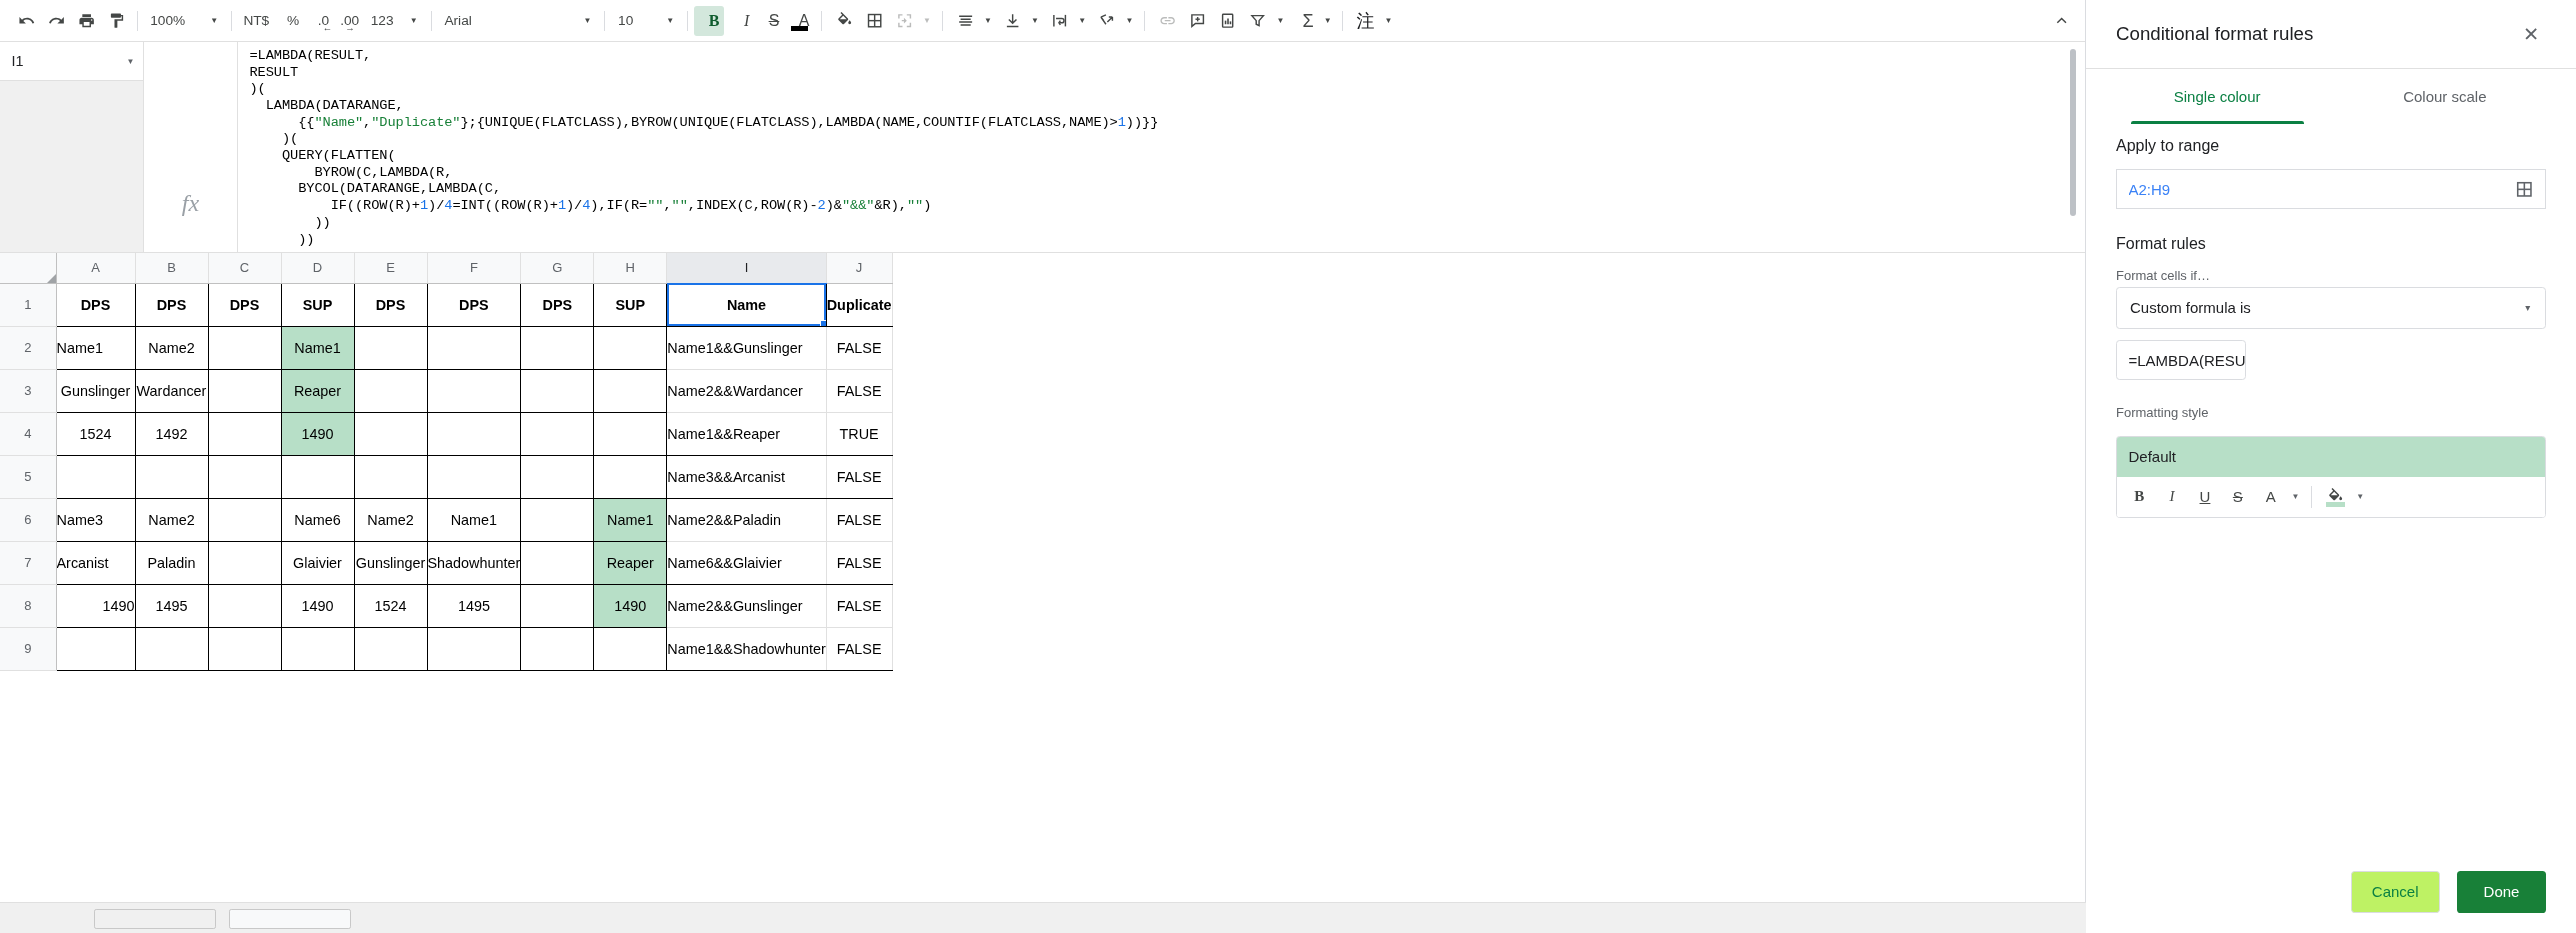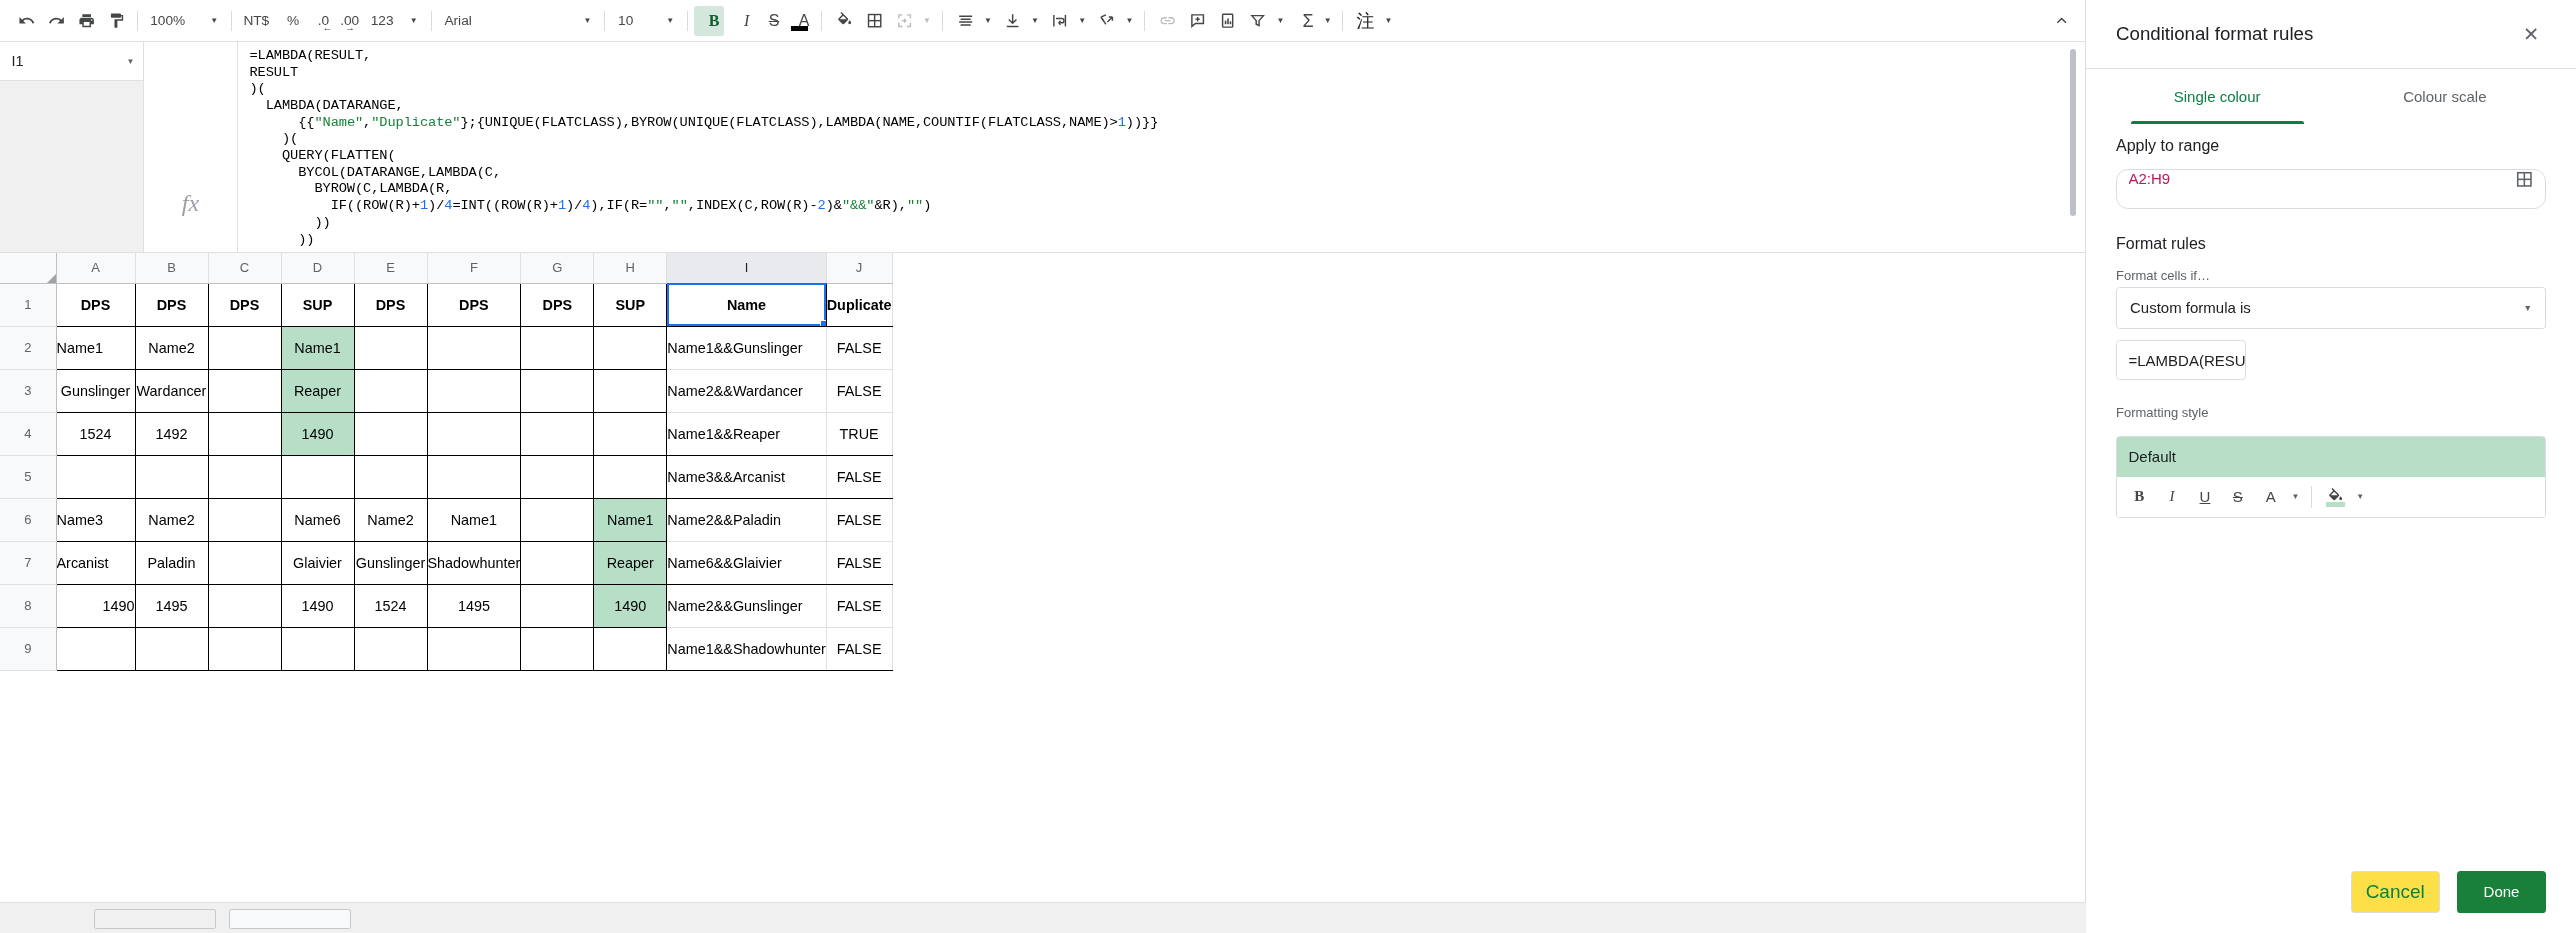--- a/index.html
+++ b/index.html
@@ -173,23 +173,23 @@
   .ptab.active::after {
     content:""; position:absolute; left:12%; right:12%; bottom:0;
     height: 2.9px; background:#0b8043; border-radius: 2.2px 2.2px 0 0;
   }
 
   #panel-body { flex: 1; padding: 13px 30px 0 30px; overflow: hidden; }
   .p-h { font-size: 16px; color: #202124; margin-bottom: 14.4px; }
   .p-sub { font-size: 13px; color: #5f6368; margin-bottom: 4px; }
 
   .p-input {
-    height: 40px; border: 0.7px solid #dadce0; border-radius: 12px;
-    display: flex; align-items: flex-start; padding: 0 11.5px;
-    font-size: 15px; color: #be185d; cursor: text; background:#fff;
+    height: 40px; border: 0.7px solid #dadce0; border-radius: 0;
+    display: flex; align-items: center; padding: 0 11.5px;
+    font-size: 15px; color: #3b82f6; cursor: text; background:#fff;
     justify-content: space-between;
   }
   .p-input .val { white-space: nowrap; overflow: hidden; }
   .range-icon { color: #5f6368; display: flex; }
 
   .p-select {
     height: 42px; border: 0.7px solid #dadce0; border-radius: 3.6px;
     display: flex; align-items: center; justify-content: space-between;
     padding: 0 13px; font-size: 15px; color: #202124; cursor: pointer; background:#fff;
   }
@@ -220,21 +220,21 @@
   .fill-swatch {
     position:absolute; left: 5.8px; right: 5.8px; bottom: 4.3px; height: 5px; background:#b7dfc7;
   }
 
   #panel-foot {
     height: 85px; display: flex; align-items: center; justify-content: flex-end;
     gap: 17.3px; padding: 0 30px;
   }
   .btn-cancel {
     min-width: 89px; height: 42px; border: 0.7px solid #dadce0; border-radius: 3.6px;
-    background: #fde047; color: #0b8043; font-size: 19px; cursor: pointer;
+    background: #bef264; color: #0b8043; font-size: 15px; cursor: pointer;
     display:flex; align-items:center; justify-content:center;
     font-family: "Liberation Sans", sans-serif;
   }
   .btn-done {
     min-width: 89px; height: 42px; border: none; border-radius: 3.6px;
     background: #188038; color: #fff; font-size: 15px; cursor: pointer;
     display:flex; align-items:center; justify-content:center;
     font-family: "Liberation Sans", sans-serif;
   }
 </style>
@@ -448,22 +448,22 @@
 
       <div id="formula-area">
         <div id="formula-lines">
             <div class="fline"><span>=LAMBDA(RESULT,</span></div>
             <div class="fline"><span>RESULT</span></div>
             <div class="fline"><span>)(</span></div>
             <div class="fline"><span>  LAMBDA(DATARANGE,</span></div>
             <div class="fline"><span>      {{</span><span class="tk-str">"Name"</span><span>,</span><span class="tk-str">"Duplicate"</span><span>};{UNIQUE(FLATCLASS),BYROW(UNIQUE(FLATCLASS),LAMBDA(NAME,COUNTIF(FLATCLASS,NAME)&gt;</span><span class="tk-num">1</span><span>))}}</span></div>
             <div class="fline"><span>    )(</span></div>
             <div class="fline"><span>    QUERY(FLATTEN(</span></div>
+            <div class="fline"><span>        BYROW(C,LAMBDA(R,</span></div>
             <div class="fline"><span>      BYCOL(DATARANGE,LAMBDA(C,</span></div>
-            <div class="fline"><span>        BYROW(C,LAMBDA(R,</span></div>
             <div class="fline"><span>          IF((ROW(R)+</span><span class="tk-num">1</span><span>)/</span><span class="tk-num">4</span><span>=INT((ROW(R)+</span><span class="tk-num">1</span><span>)/</span><span class="tk-num">4</span><span>),IF(R=</span><span class="tk-str">""</span><span>,</span><span class="tk-str">""</span><span>,INDEX(C,ROW(R)-</span><span class="tk-num">2</span><span>)&amp;</span><span class="tk-str">"&amp;&amp;"</span><span>&amp;R),</span><span class="tk-str">""</span><span>)</span></div>
             <div class="fline"><span>        ))</span></div>
             <div class="fline"><span>      ))</span></div>
           </div>
         <div id="fbar-scroll"></div>
       </div>
     </div>
 
     <div id="grid-wrap">
       <table class="grid">

